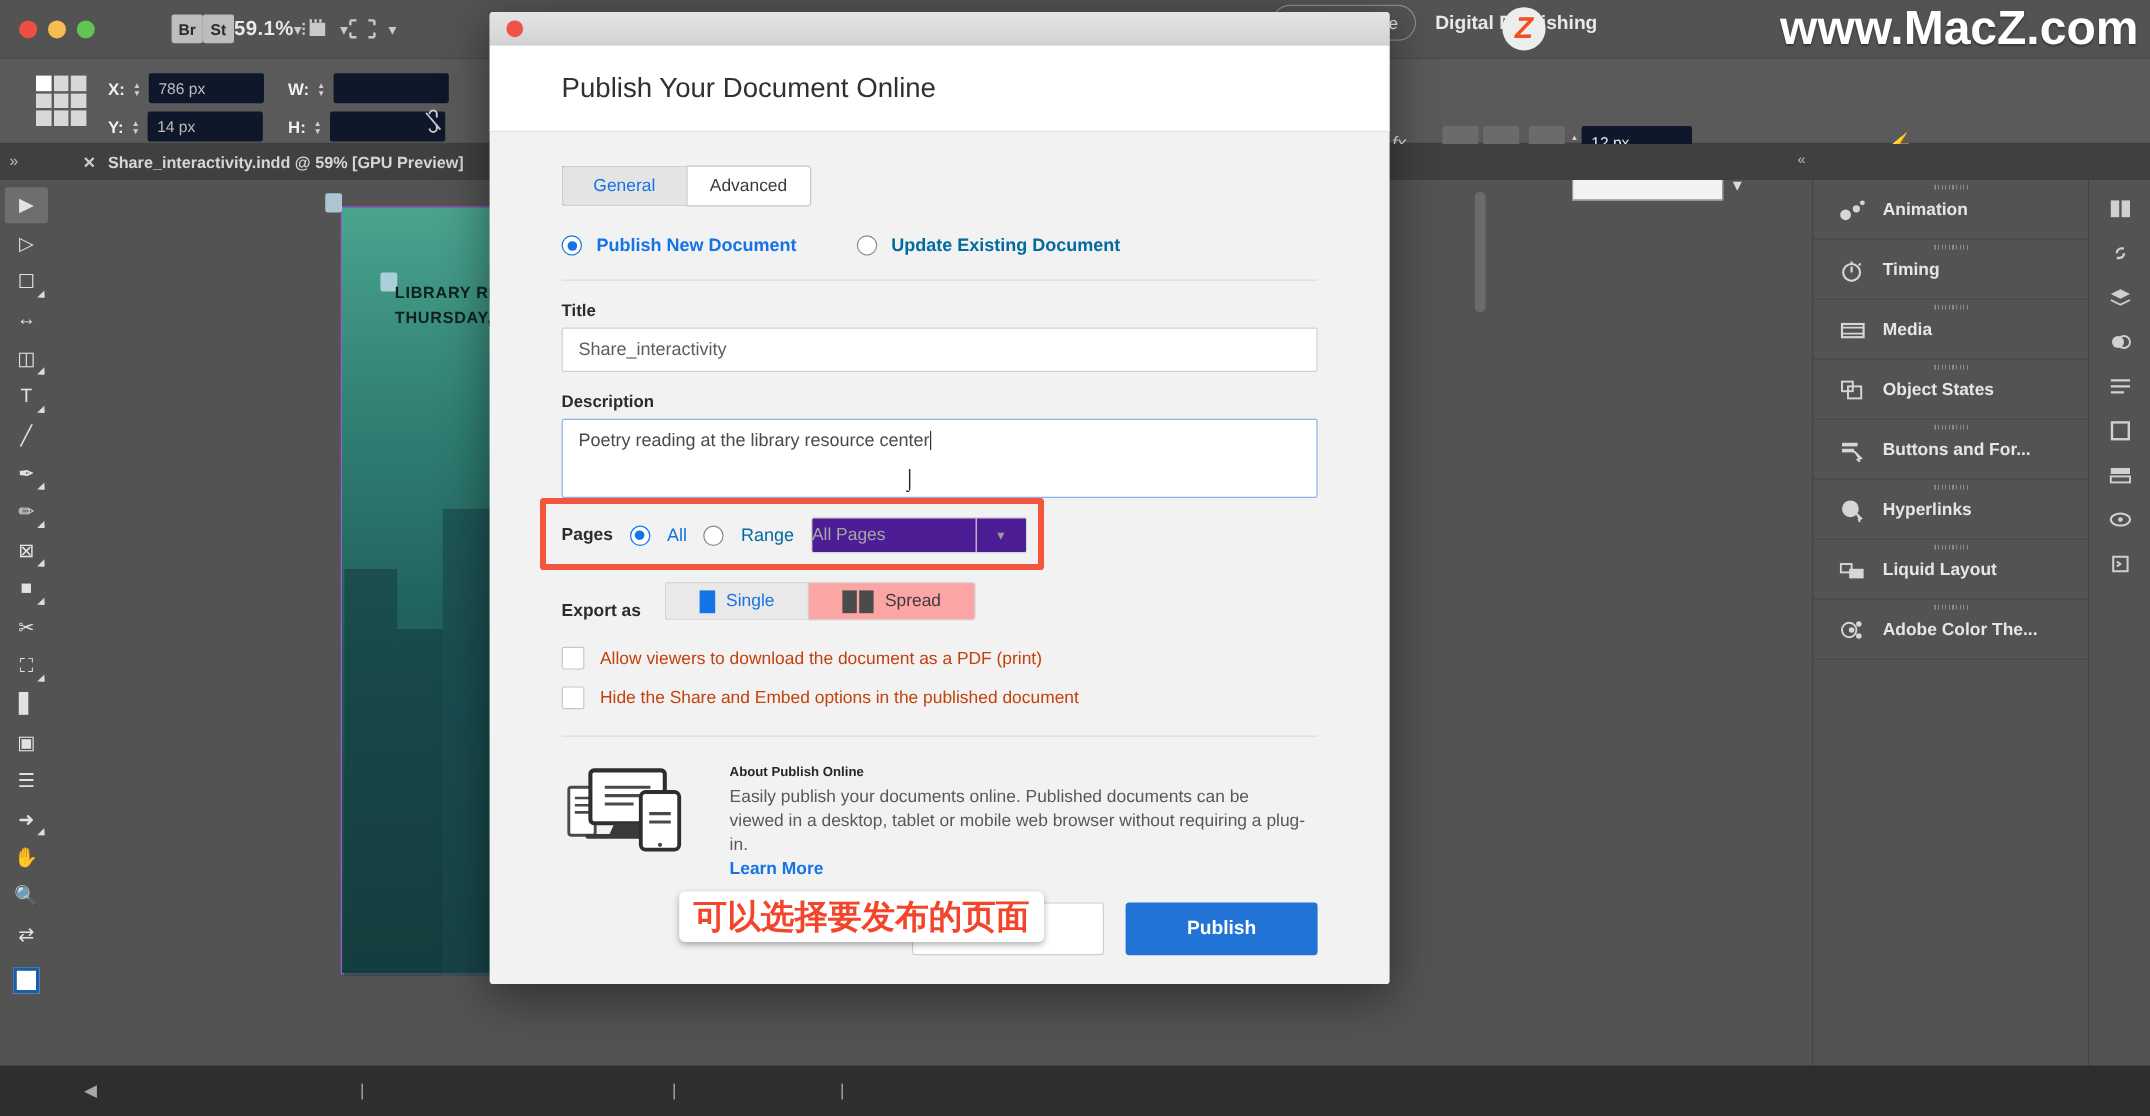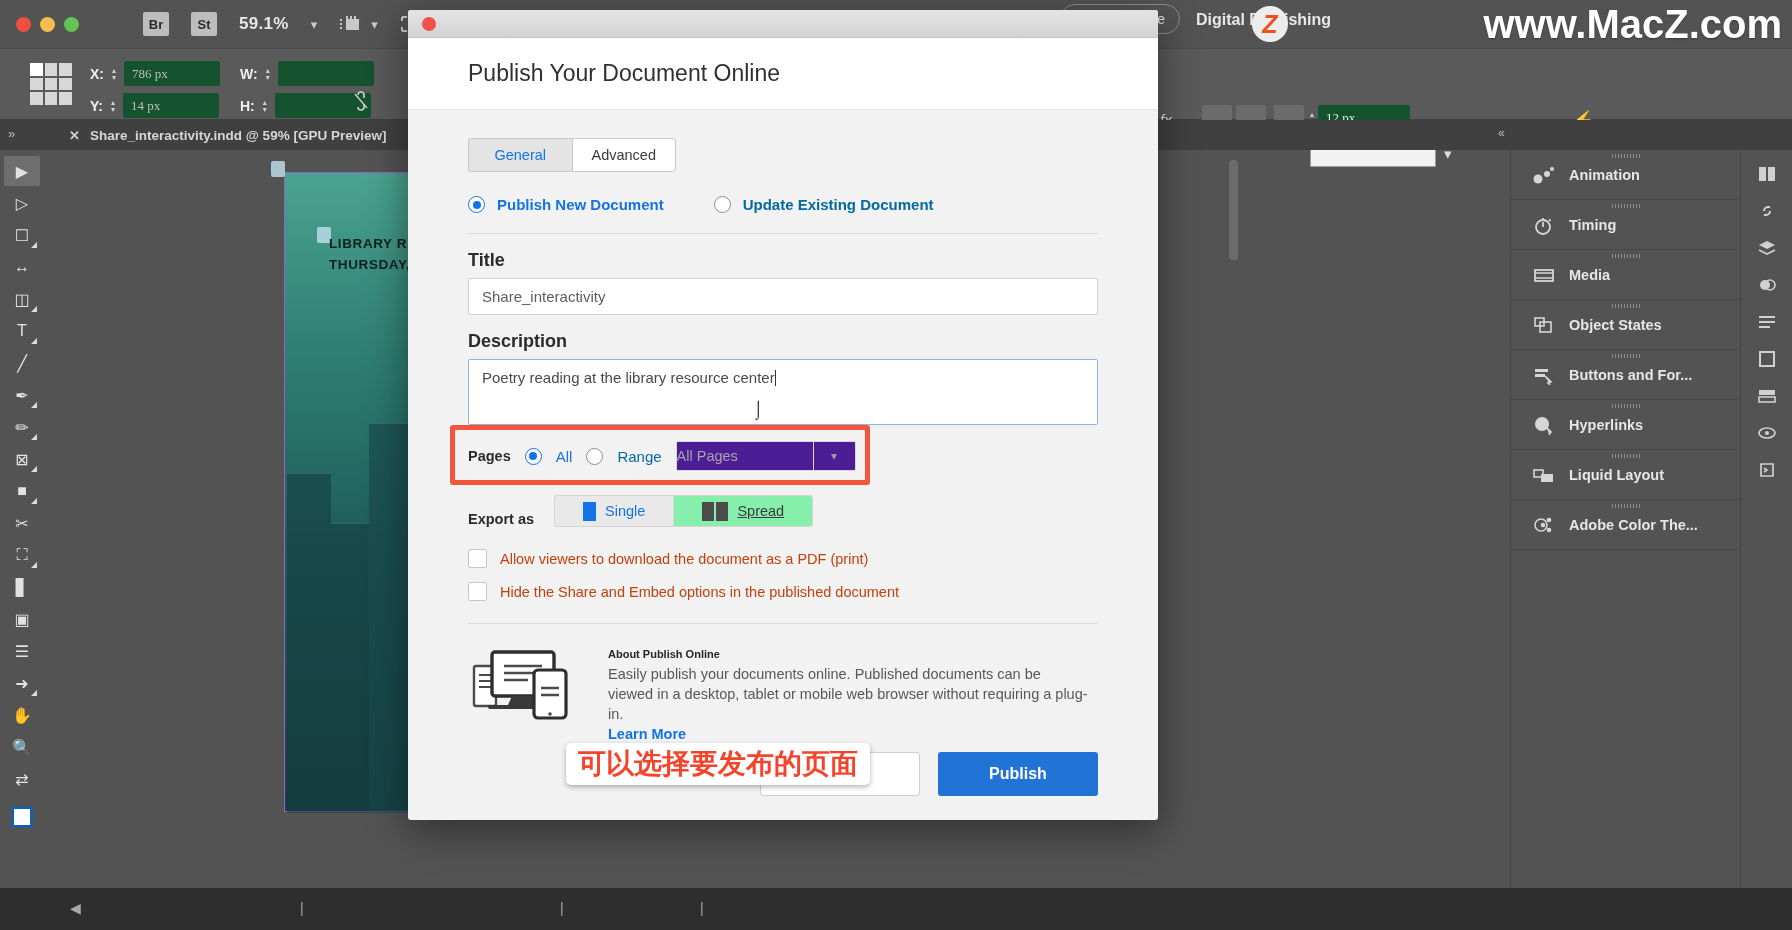--- a/index.html
+++ b/index.html
@@ -39,24 +39,23 @@
   }
   .xy-grid {
     position: absolute; left: 30px; top: 14px; width: 42px; height: 42px;
     display: grid; grid-template-columns: repeat(3,1fr); grid-template-rows: repeat(3,1fr);
     gap: 2px;
   }
   .xy-grid i { background: #d8d8d8; display: block; }
   .xy-grid i.hl { background: #fff; }
   .fld-lab { color: #efefef; font-size: 14px; font-weight: bold; }
   .fld {
-    width: 96px; height: 25px; background: #14532d; border-radius: 2px;
+    width: 96px; height: 25px; background: #0f172a; border-radius: 2px;
     color: #bdbdbd; font-size: 13px; display: flex; align-items: center;
     padding-left: 8px;
-    font-family: Liberation Serif, serif;
   }
   .fld.empty { color: transparent; }
   .spin { display: flex; flex-direction: column; gap: 1px; color: #d0d0d0; font-size: 8px; line-height: 7px; }
 
   .tabbar {
     position: absolute; left: 0; top: 120px; width: 1792px; height: 30px;
     background: #404040;
   }
   .doctab {
     position: absolute; left: 55px; top: 0; height: 30px;
@@ -188,21 +187,21 @@
   .rb { width: 17px; height: 17px; border-radius: 50%; border: 1.5px solid #8c8c8c; background: #fff;
         display: flex; align-items: center; justify-content: center; }
   .rb.on { border-color: #1473e6; }
   .rb.on i { width: 8px; height: 8px; border-radius: 50%; background: #1473e6; }
   .rlab { font-size: 15px; font-weight: bold; }
   .rlab.blue { color: #1473e6; }
   .rlab.dark { color: #0369a1; }
   .gap36 { width: 26px; }
 
   .hr { height: 1px; background: #dcdcdc; margin-top: 20px; }
-  .flabel { font-size: 18px; color: #2b2b2b; font-weight: bold; margin-top: 16px; margin-bottom: 7px; }
+  .flabel { font-size: 14px; color: #2b2b2b; font-weight: bold; margin-top: 16px; margin-bottom: 7px; }
   .tinput {
     width: 100%; height: 37px; background: #fff; border: 1px solid #d2d2d2;
     border-radius: 2px; display: flex; align-items: center; padding-left: 13px;
     font-size: 15px; color: #5d5d5d;
   }
   .tarea {
     width: 100%; height: 66px; background: #fff; border: 1px solid #8cb4e8;
     border-radius: 2px; padding: 9px 13px; font-size: 15px; color: #4a4a4a;
     position: relative;
   }
@@ -226,21 +225,21 @@
   .sel-box .cb { width: 42px; height: 100%; border-left: 1px solid #d8d8d8;
     display: flex; align-items: center; justify-content: center; color: #9a9a9a; font-size: 12px; }
 
   .exp-row { display: flex; align-items: flex-end; gap: 20px; margin-top: 22px; }
   .seg { display: flex; }
   .segbtn {
     height: 32px; display: flex; align-items: center; gap: 9px; padding: 0 28px;
     font-size: 14.5px; border: 1px solid #d5d5d5;
   }
   .segbtn.on { background: #e9e9e9; color: #1473e6; border-radius: 3px 0 0 3px; border-right: none; }
-  .segbtn.off { background: #86efac; color: #3b3b3b; border-radius: 0 3px 3px 0; text-decoration: underline; }
+  .segbtn.off { background: #fca5a5; color: #3b3b3b; border-radius: 0 3px 3px 0; }
   .pg-single { width: 13px; height: 19px; background: #1473e6; }
   .pg-spread { display: flex; gap: 2px; }
   .pg-spread i { width: 12px; height: 19px; background: #4b4b4b; display: block; }
 
   .cb-row { display: flex; align-items: center; gap: 13px; margin-top: 14px; }
   .cbox { width: 19px; height: 19px; background: #fff; border: 1px solid #c6c6c6; border-radius: 2px; }
   .cb-lab { font-size: 14.5px; color: #c2410c; }
 
   .about { display: flex; gap: 22px; margin-top: 24px; }
   .about-txt h4 { font-size: 11px; color: #262626; margin-bottom: 4px; }
@@ -276,21 +275,21 @@
 <body>
 
 <div id="root">
 
   <div class="app-titlebar">
     <div class="traffic">
       <span class="tl r"></span>
       <span class="tl y"></span>
       <span class="tl g"></span>
     </div>
-    <div style="display:flex;align-items:center;gap:22px;margin-left:64px;">
+    <div style="display:flex;align-items:center;margin-left:64px;">
       <div class="app-btn">Br</div>
       <div class="app-btn">St</div>
       <div class="zoom-val">59.1%</div>
       <div class="chev">▾</div>
       <div style="display:flex;align-items:center;gap:10px;">
         <svg width="22" height="20" viewBox="0 0 22 20">
           <rect x="7" y="5" width="13" height="11" fill="#c9c9c9"></rect>
           <rect x="7" y="2" width="2" height="3" fill="#c9c9c9"></rect>
           <rect x="11" y="2" width="2" height="3" fill="#c9c9c9"></rect>
           <rect x="15" y="2" width="2" height="3" fill="#c9c9c9"></rect>

